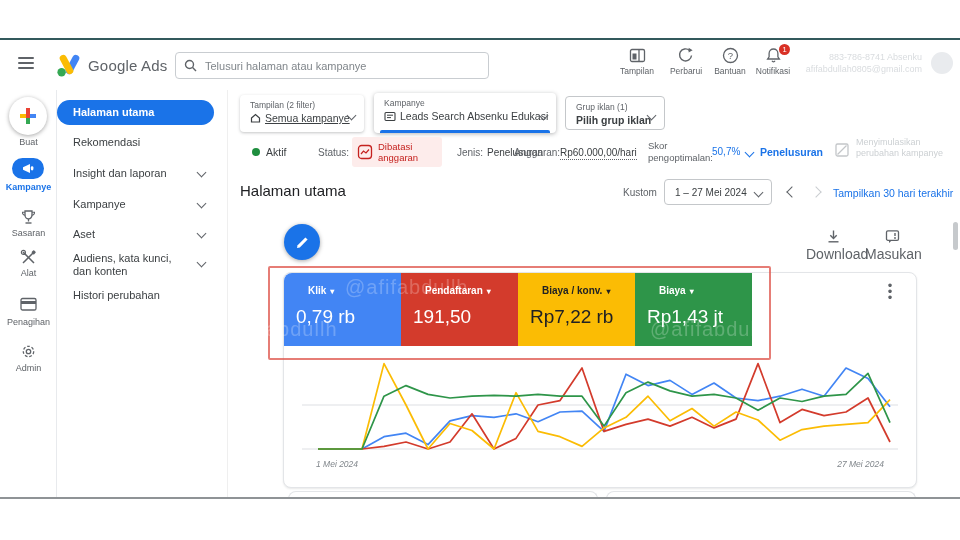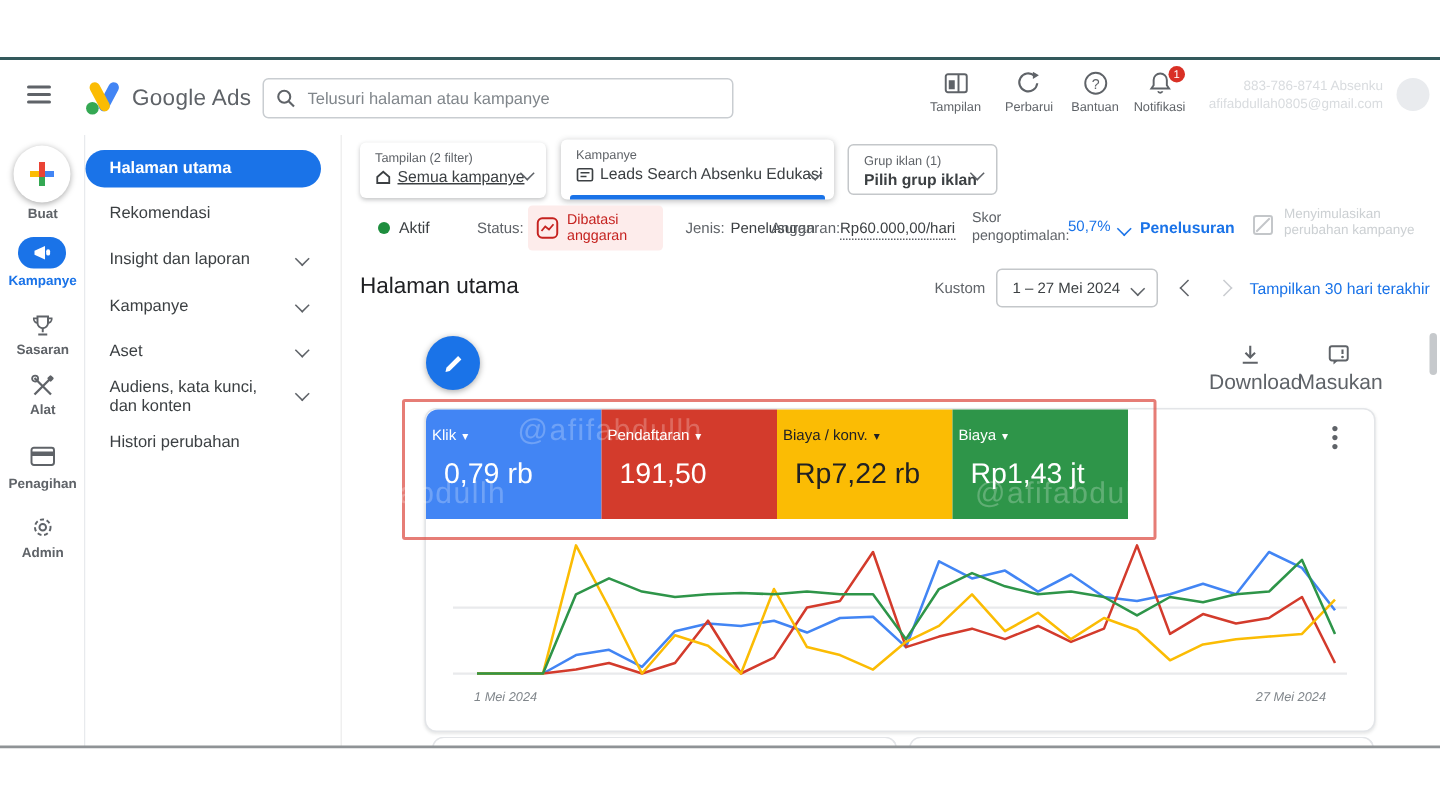--- a/index.html
+++ b/index.html
@@ -17,21 +17,21 @@
   .search{left:175px;top:52px;width:314px;height:27px;border:1px solid #c9cdd1;border-radius:4px;background:#fff;display:flex;align-items:center;padding-left:8px;box-sizing:border-box;}
   .search input{border:none;outline:none;font-size:11px;width:270px;color:#3c4043;font-family:"Liberation Sans",sans-serif;background:transparent;margin-left:6px;}
   .search input::placeholder{color:#80868b;}
   .top-action{width:46px;text-align:center;cursor:pointer;}
   .top-action .lbl{font-size:8.5px;color:#5f6368;margin-top:2px;}
   .badge{left:779px;top:44px;width:11px;height:11px;border-radius:50%;background:#d93025;color:#fff;font-size:7.5px;line-height:11px;text-align:center;z-index:5;}
   .account{right:28px;top:52px;text-align:right;font-size:9px;line-height:12px;color:#d9dcdf;}
   .avatar{left:931px;top:52px;width:22px;height:22px;border-radius:50%;background:#e9ebee;}
   
   .rail{left:0;top:90px;width:57px;height:408px;background:#fff;border-right:1px solid #e8eaed;box-sizing:border-box;}
-  .rail-label{width:57px;text-align:center;font-size:9px;color:#5f6368;font-weight:bold;}
+  .rail-label{width:57px;text-align:center;font-size:9px;color:#5f6368;}
   .buat-circle{left:9px;top:97px;width:38px;height:38px;border-radius:50%;background:#fff;box-shadow:0 1px 4px rgba(0,0,0,.35);cursor:pointer;}
   .plus{position:absolute;left:11px;top:11px;width:16px;height:16px;}
   .plus div{position:absolute;}
   .camp-pill{left:12px;top:158px;width:32px;height:21px;border-radius:11px;background:#1a73e8;cursor:pointer;display:flex;align-items:center;justify-content:center;}
   .rail-ic{left:20px;width:17px;height:17px;color:#5f6368;cursor:pointer;}
   
   .sidenav{left:57px;top:90px;width:171px;height:408px;background:#fff;border-right:1px solid #efefef;box-sizing:border-box;}
   .nav-pill{left:57px;top:100px;width:157px;height:25px;border-radius:13px;background:#1a73e8;color:#fff;font-size:11px;font-weight:bold;line-height:25px;padding-left:16px;box-sizing:border-box;cursor:pointer;}
   .nav-item{left:73px;font-size:11px;color:#3c4043;cursor:pointer;}
   .chev{display:inline-block;width:6px;height:6px;border-right:1.5px solid #5f6368;border-bottom:1.5px solid #5f6368;transform:rotate(45deg);}
@@ -52,21 +52,21 @@
   .title{left:240px;top:182px;font-size:15px;color:#202124;}
   .datebox{left:664px;top:179px;width:108px;height:26px;border:1px solid #c4c7ca;border-radius:4px;background:#fff;font-size:10px;color:#3c4043;line-height:26px;padding-left:10px;box-sizing:border-box;cursor:pointer;}
   .link{color:#1a73e8;font-size:10.5px;cursor:pointer;}
   
   .fab{left:284px;top:224px;width:36px;height:36px;border-radius:50%;background:#1a73e8;box-shadow:0 1px 4px rgba(0,0,0,.35);display:flex;align-items:center;justify-content:center;cursor:pointer;z-index:6;}
   .tool{width:54px;text-align:center;cursor:pointer;}
   .tool .lbl{font-size:14px;color:#5f6368;margin-top:2px;}
   
   .card{left:283px;top:272px;width:632px;height:214px;background:#fff;border:1px solid #e3e5e8;border-radius:8px;box-shadow:0 1px 2px rgba(60,64,67,.12);z-index:2;}
   .mchip{position:absolute;top:0;width:117px;height:73px;cursor:pointer;}
-  .mchip .ml{position:absolute;left:4px;top:12px;font-size:10px;font-weight:normal;}
+  .mchip .ml{position:absolute;left:24px;top:12px;font-size:10px;font-weight:bold;}
   .mchip .mv{position:absolute;left:12px;top:33px;font-size:19px;}
   .caret-w{font-size:8px;margin-left:4px;}
   .dots{position:absolute;left:601px;top:10px;font-size:13px;color:#5f6368;letter-spacing:0;line-height:6px;cursor:pointer;text-align:center;width:10px;}
   .axis-lbl{font-size:8.5px;color:#80868b;z-index:3;font-style:italic;}
   
   .redbox{left:268px;top:266px;width:499px;height:90px;border:2px solid rgba(222,82,72,.75);border-radius:2px;z-index:8;pointer-events:none;}
   .wm{z-index:9;font-size:20px;color:rgba(255,255,255,.24);letter-spacing:1px;pointer-events:none;}
   
   .stub{background:#fff;border:1px solid #e3e5e8;border-radius:8px 8px 0 0;height:6px;z-index:2;}
   .scrollthumb{left:953px;top:222px;width:5px;height:28px;background:#c6c9cc;border-radius:3px;z-index:10;cursor:pointer;}

